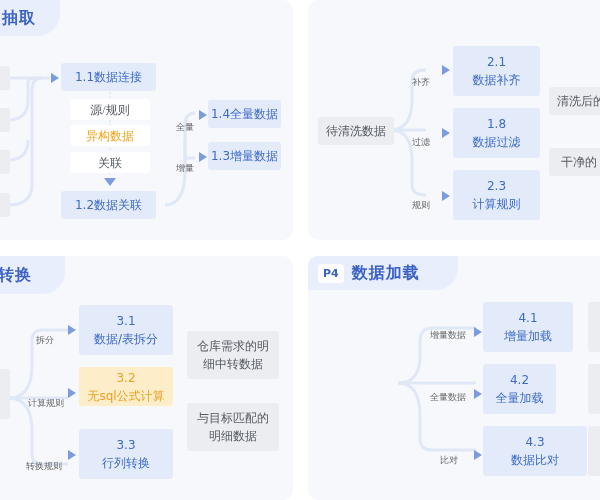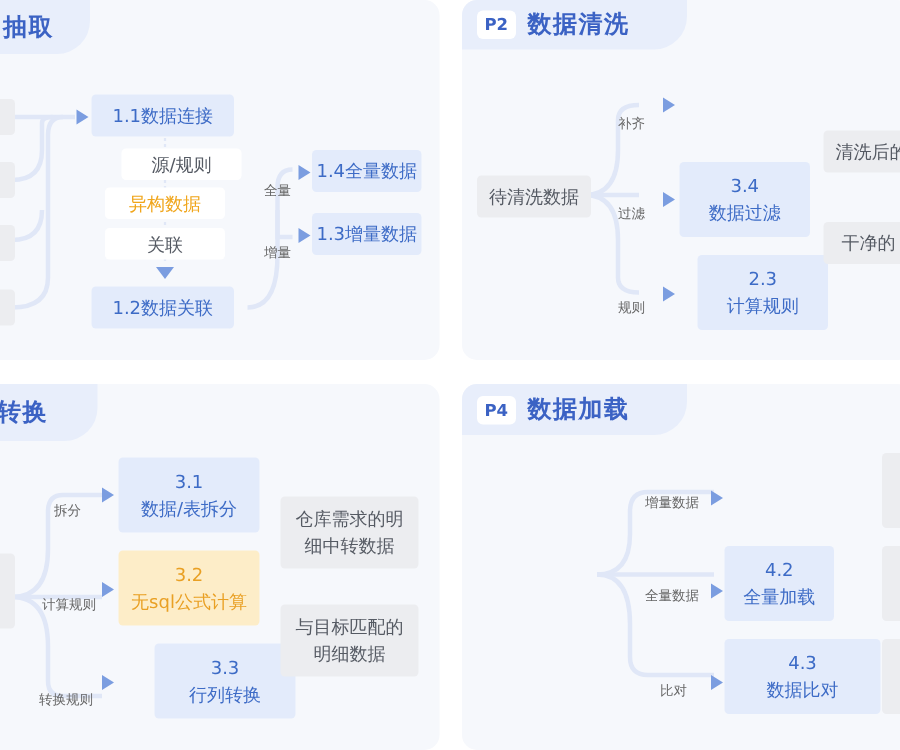--- a/index.html
+++ b/index.html
@@ -47,21 +47,21 @@
   <div class="box gray" style="left:0; top:66px; width:30px; height:24px;"></div>
   <div class="box gray" style="left:0; top:108px; width:30px; height:24px;"></div>
   <div class="box gray" style="left:0; top:150px; width:30px; height:24px;"></div>
   <div class="box gray" style="left:0; top:193px; width:30px; height:24px;"></div>
 
   <div class="arrow" style="left:71px; top:73px;"></div>
   <div class="box blue" style="left:81px; top:63px; width:95px; height:28px;">
       <span>1.1数据连接</span>
     </div>
 
-  <div class="box white" style="left:101px; top:99px; width:80px; height:21px;">
+  <div class="box white" style="left:90px; top:99px; width:80px; height:21px;font-family:Liberation Serif, serif;">
       <span>源/规则</span>
     </div>
   <div class="box white hl" style="left:90px; top:125px; width:80px; height:21px;align-items:center;">
       <span>异构数据</span>
     </div>
   <div class="box white" style="left:90px; top:152px; width:80px; height:21px;">
       <span>关联</span>
     </div>
   <div class="arrow-down" style="left:124px; top:178px;"></div>
 
@@ -76,48 +76,48 @@
   <div class="box blue" style="left:228px; top:100px; width:73px; height:28px;">
       <span>1.4全量数据</span>
     </div>
   <div class="arrow" style="left:219px; top:152px;"></div>
   <div class="box blue" style="left:228px; top:142px; width:73px; height:28px;">
       <span>1.3增量数据</span>
     </div>
 </div>
 
 <div class="panel" style="left:308px; top:0; width:300px; height:240px;">
-  <div class="panel-tab" style="width:150px; height:33px;">
-    <span class="tab-code">P2</span>
-    <span class="tab-title">数据清洗</span>
-  </div>
   <svg class="lines" width="300" height="240">
     <g fill="none" stroke="#e0e7f7" stroke-width="3">
       <path d="M82 130 Q104 130 104 100 V80 Q104 70 118 70"></path>
       <path d="M82 130 H118"></path>
       <path d="M82 130 Q104 130 104 160 V185 Q104 195 118 195"></path>
     </g>
   </svg>
   <div class="box gray" style="left:10px; top:117px; width:76px; height:28px;">
       <span>待清洗数据</span>
     </div>
 
   <span class="lbl" style="left:104px; top:76px;">补齐</span>
   <span class="lbl" style="left:104px; top:136px;">过滤</span>
   <span class="lbl" style="left:104px; top:199px;">规则</span>
 
   <div class="arrow" style="left:134px; top:65px;"></div>
   <div class="arrow" style="left:134px; top:128px;"></div>
   <div class="arrow" style="left:134px; top:191px;"></div>
 
+  <div class="box blue" style="left:145px; top:46px; width:87px; height:50px;">
+    <span class="num">2.1</span>
+    <span>数据补齐</span>
+  </div>
   <div class="box blue" style="left:145px; top:108px; width:87px; height:50px;">
-    <span class="num">3.4</span>
+    <span class="num">1.8</span>
     <span>数据过滤</span>
   </div>
-  <div class="box blue" style="left:145px; top:170px; width:87px; height:50px;margin-left:12px;">
+  <div class="box blue" style="left:145px; top:170px; width:87px; height:50px;">
     <span class="num">2.3</span>
     <span>计算规则</span>
   </div>
 
   <div class="box gray" style="left:241px; top:87px; width:70px; height:28px; align-items:flex-start; padding-left:8px;">
       <span>清洗后的</span>
     </div>
   <div class="box gray" style="left:241px; top:148px; width:70px; height:28px; align-items:flex-start; padding-left:12px;">
       <span>干净的</span>
     </div>
@@ -141,25 +141,25 @@
   <span class="lbl" style="left:46px; top:204px;">转换规则</span>
 
   <div class="arrow" style="left:88px; top:69px;"></div>
   <div class="arrow" style="left:88px; top:132px;"></div>
   <div class="arrow" style="left:88px; top:194px;"></div>
 
   <div class="box blue" style="left:99px; top:49px; width:94px; height:50px;">
     <span class="num">3.1</span>
     <span>数据/表拆分</span>
   </div>
-  <div class="box yellow" style="left:99px; top:111px; width:94px; height:50px;">
+  <div class="box yellow" style="left:99px; top:111px; width:94px; height:39px;">
     <span class="num">3.2</span>
     <span>无sql公式计算</span>
   </div>
-  <div class="box blue" style="left:99px; top:173px; width:94px; height:50px;margin-left:24px;">
+  <div class="box blue" style="left:99px; top:173px; width:94px; height:50px;">
     <span class="num">3.3</span>
     <span>行列转换</span>
   </div>
 
   <div class="box gray" style="left:207px; top:147px; width:92px; height:48px;">
     <span>与目标匹配的</span>
     <span>明细数据</span>
   </div>
   <div class="box gray" style="left:207px; top:75px; width:92px; height:48px;">
     <span>仓库需求的明</span>
@@ -181,20 +181,24 @@
   </svg>
 
   <span class="lbl" style="left:122px; top:73px;text-align:right;">增量数据</span>
   <span class="lbl" style="left:122px; top:135px;">全量数据</span>
   <span class="lbl" style="left:132px; top:198px;">比对</span>
 
   <div class="arrow" style="left:166px; top:71px;"></div>
   <div class="arrow" style="left:166px; top:133px;"></div>
   <div class="arrow" style="left:166px; top:194px;"></div>
 
+  <div class="box blue" style="left:175px; top:46px; width:90px; height:50px;">
+    <span class="num">4.1</span>
+    <span>增量加载</span>
+  </div>
   <div class="box blue" style="left:175px; top:108px; width:73px; height:50px;">
     <span class="num">4.2</span>
     <span>全量加载</span>
   </div>
   <div class="box blue" style="left:175px; top:170px; width:104px; height:50px;">
     <span class="num">4.3</span>
     <span>数据比对</span>
   </div>
 
   <div class="box gray" style="left:280px; top:46px; width:30px; height:50px;"></div>

